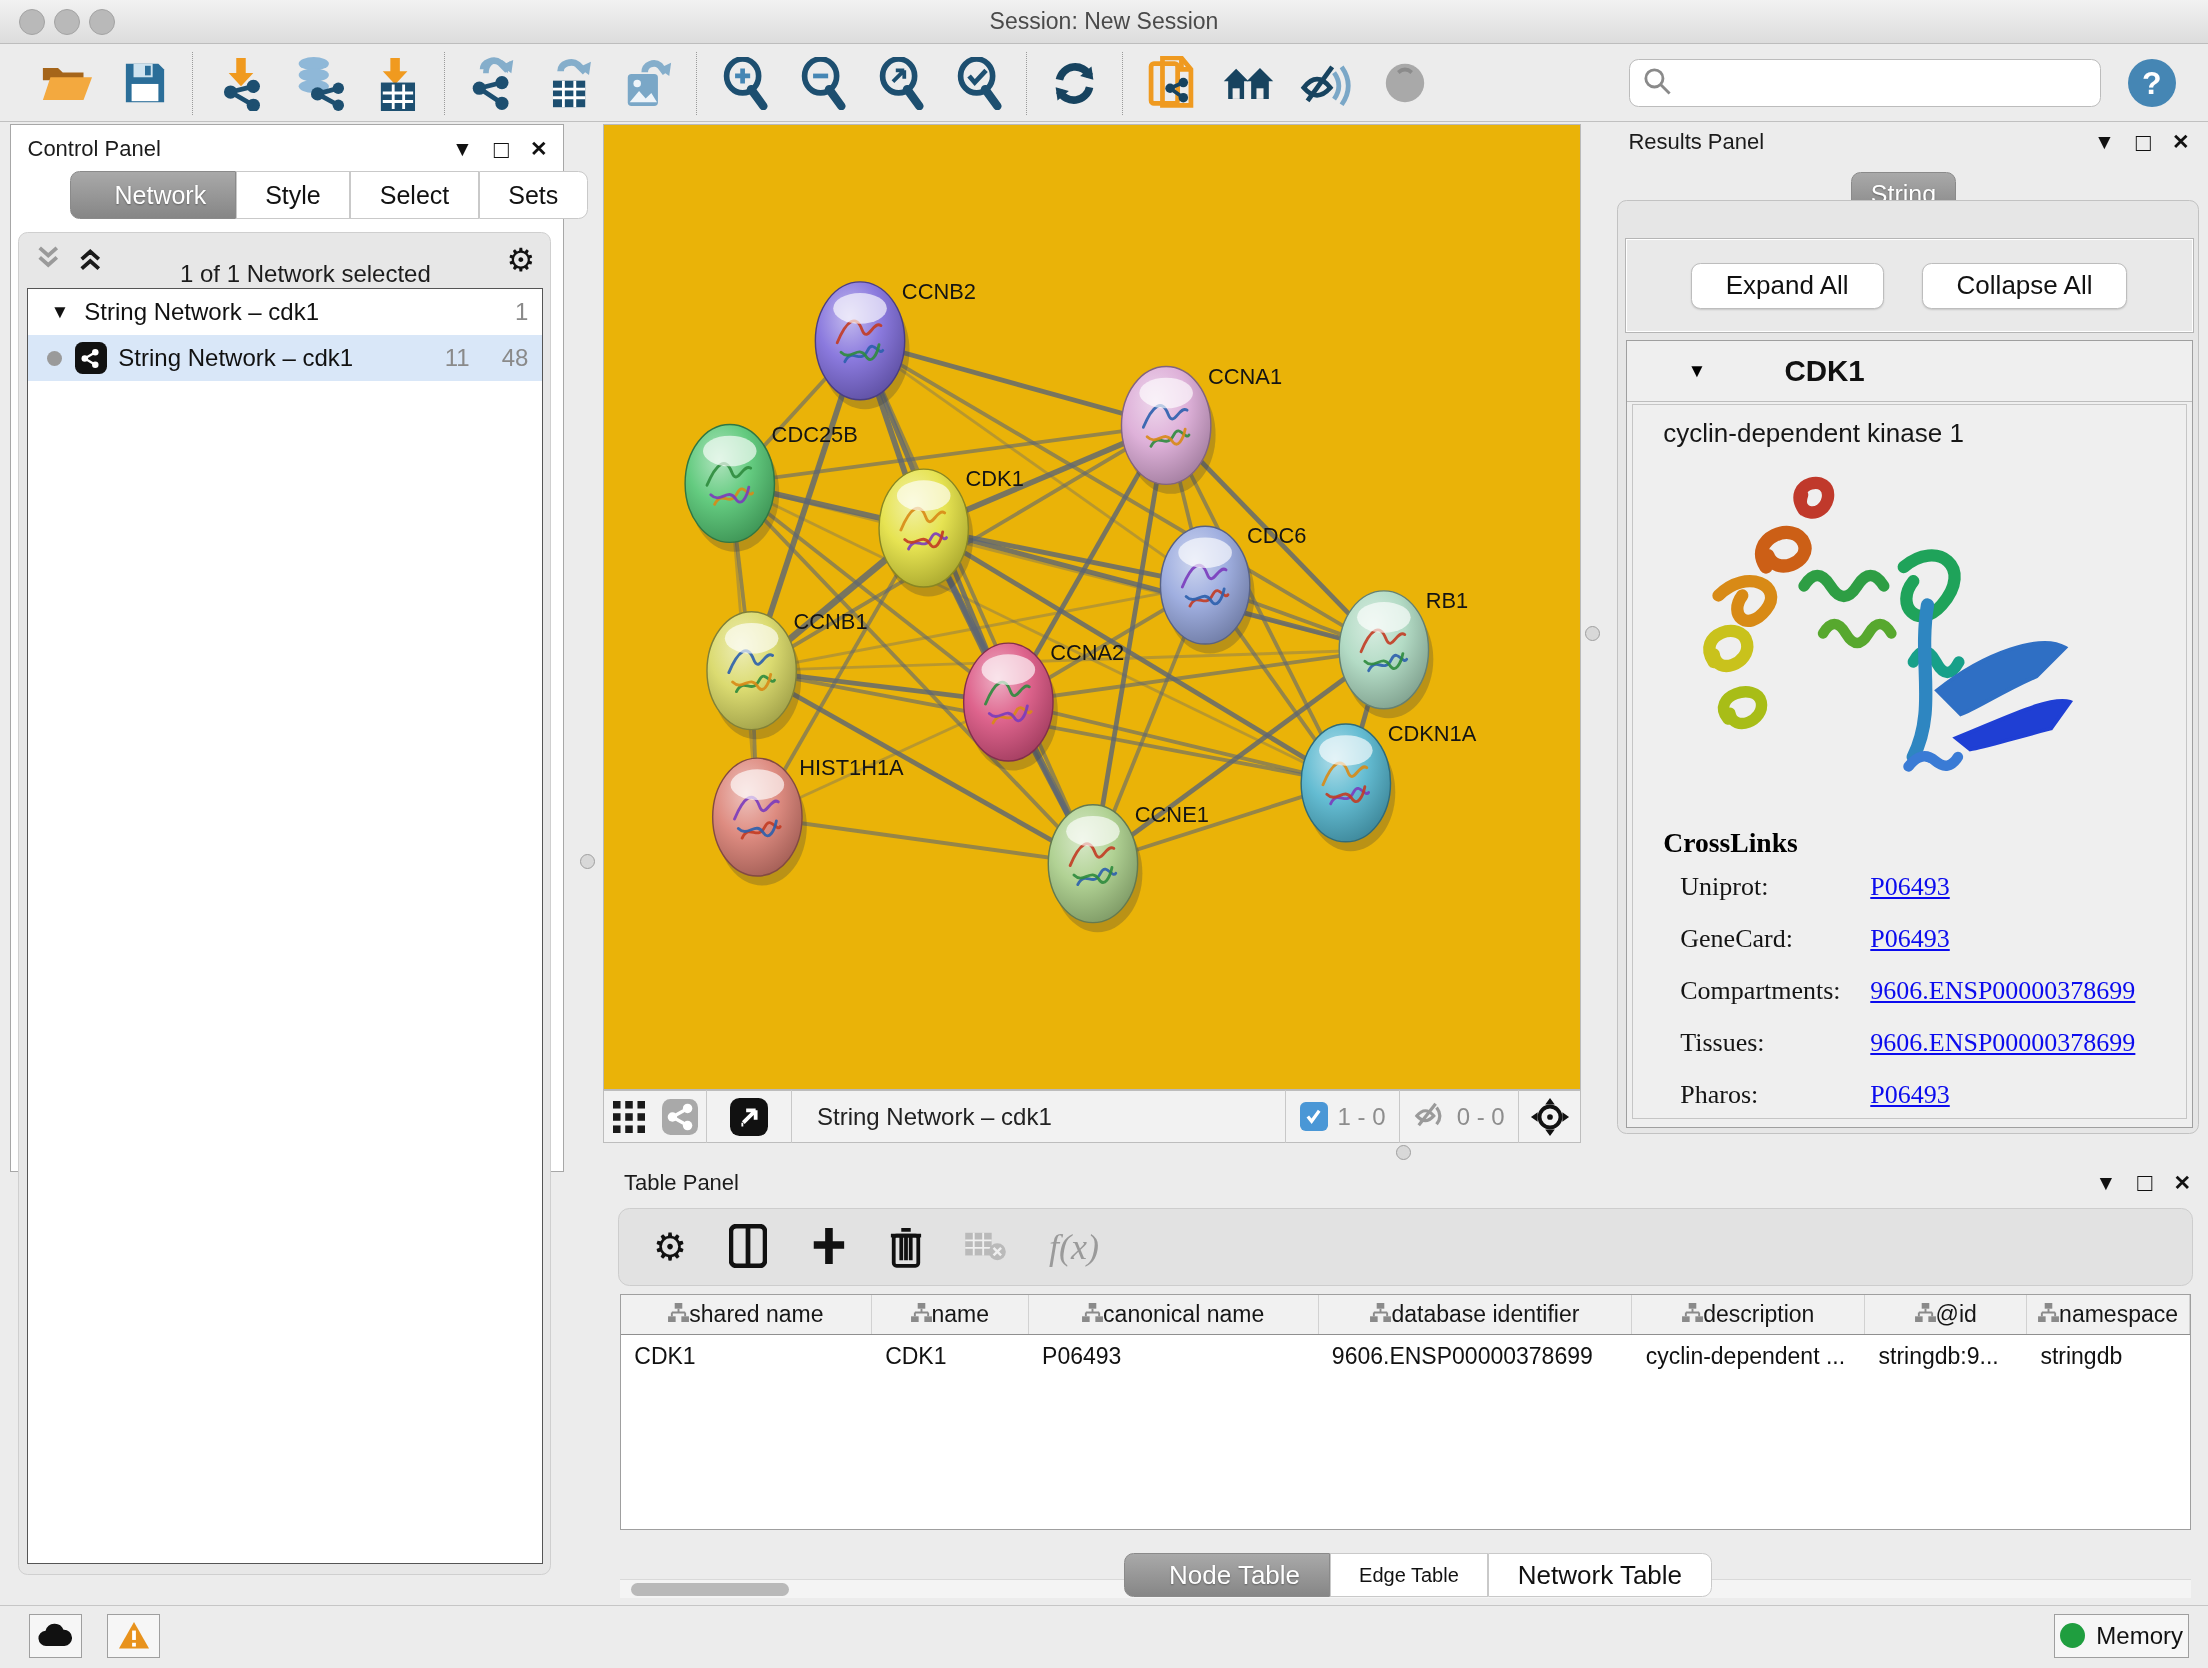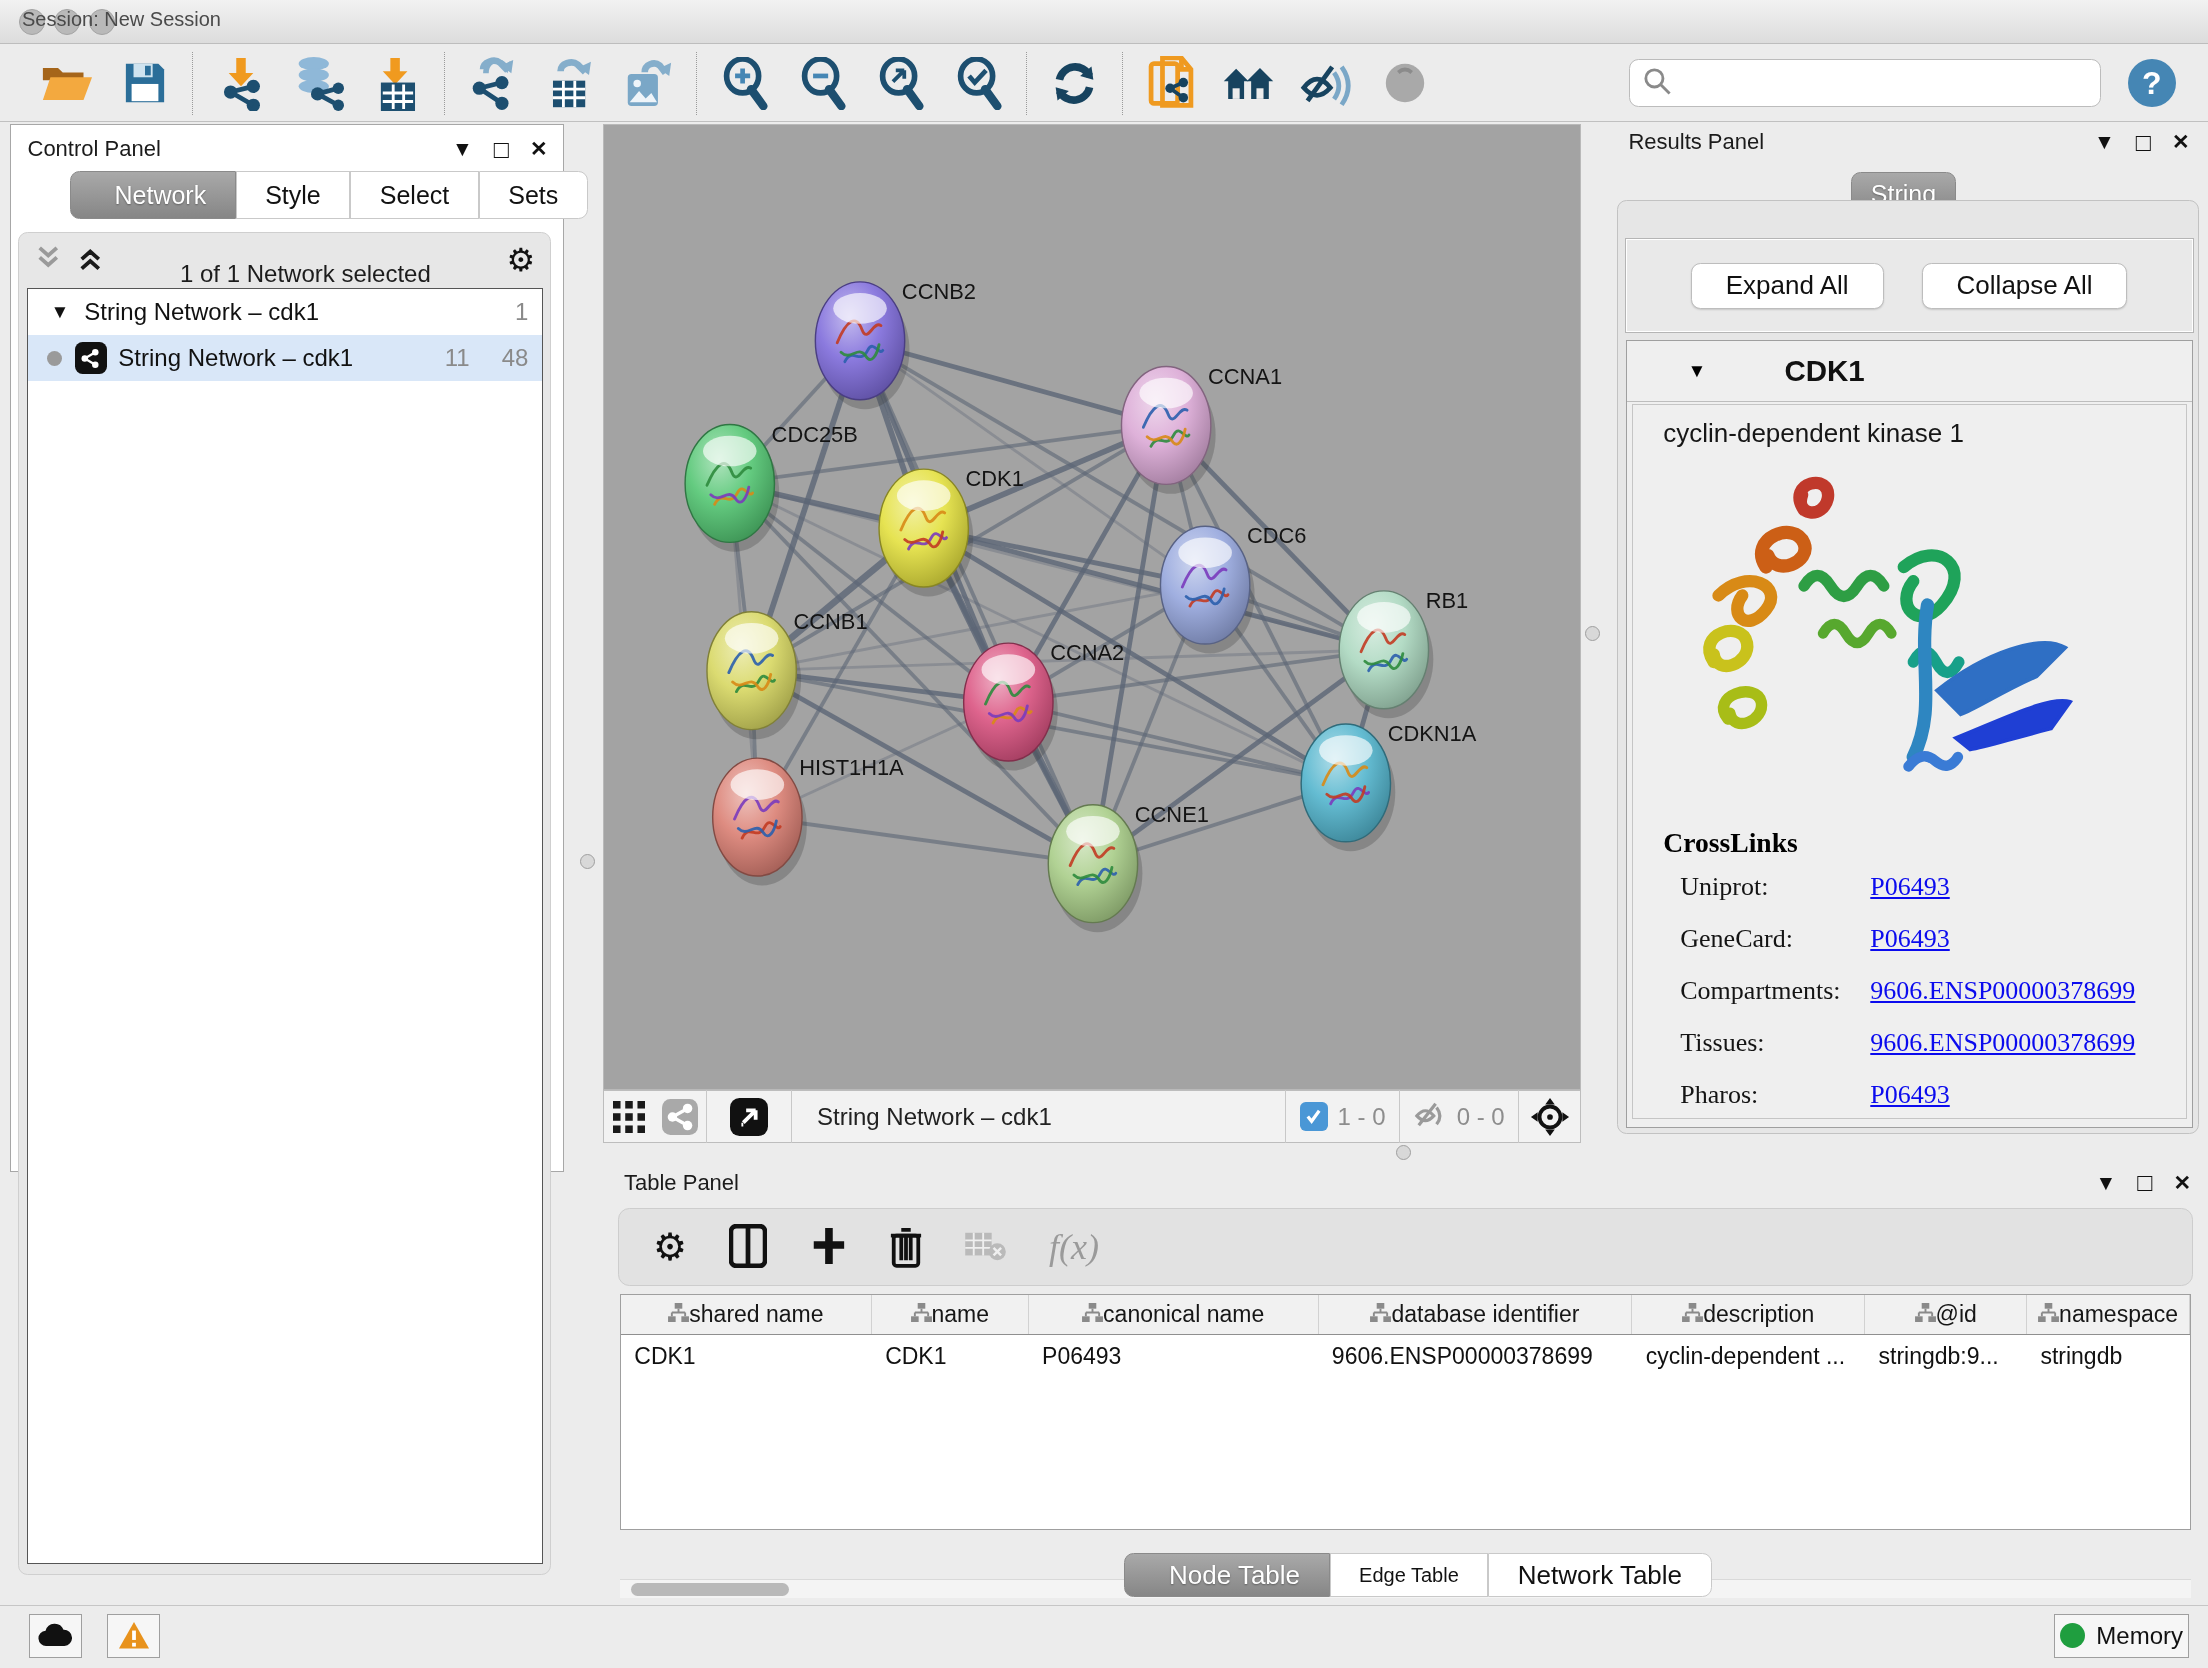--- a/index.html
+++ b/index.html
@@ -5,22 +5,22 @@
   * { margin:0; padding:0; box-sizing:border-box; }
   html,body { width:2208px; height:1668px; }
   body { font-family:"Liberation Sans", sans-serif; background:#ececec; overflow:hidden; }
   .app { position:relative; width:2208px; height:1668px; background:#ececec; }
 
   
   .titlebar { position:absolute; left:0; top:0; width:2208px; height:44px;
     background:linear-gradient(#f2f2f2,#dcdcdc); border-bottom:1px solid #bdbdbd; }
   .traffic { position:absolute; top:8.6px; width:26px; height:26px; border-radius:50%;
     background:#b9b9b9; border:1px solid #a3a3a3; }
-  .win-title { position:absolute; top:7.6px; left:0; width:100%; 
-    font-size:20px; color:#4a4a4a;padding-left:22px; }
+  .win-title { position:absolute; top:7.6px; left:0; width:100%; text-align:center;
+    font-size:23px; color:#4a4a4a; }
 
   
   .toolbar { position:absolute; left:0; top:45px; width:2208px; height:77px;
     background:#ececec; border-bottom:1px solid #c0c0c0; display:flex; align-items:center;
     padding:0 19px; }
   .tb-group { display:flex; align-items:center; gap:25px; padding:0 21px; }
   .tb-sep { width:0; height:63px; border-left:1.9px dotted #9a9a9a; }
   .tb-icon { width:53px; height:53px; display:flex; align-items:center; justify-content:center; }
   .search-wrap { margin-left:auto; display:flex; align-items:center; gap:27px; padding-right:13.3px;}
   .search-box { width:472px; height:48px; background:#fff; border:1.9px solid #bcbcbc;
@@ -61,21 +61,21 @@
   .string-chip { width:32px; height:32px; border-radius:7.6px; background:#111; display:flex;
     align-items:center; justify-content:center; margin-right:11.4px; }
   .tri { font-size:19px; margin:0 15px 0 9.5px; }
 
   
   .gutter-dot { position:absolute; width:15px; height:15px; border-radius:50%;
     background:#d8d8d8; border:1px solid #9f9f9f; }
 
   
   .net-canvas { position:absolute; left:603px; top:124px; width:978px; height:966px;
-    background:#a3a3a3; border:1px solid #b9b9b9; }
+    background:#eab308; border:1px solid #b9b9b9; }
   .net-toolbar { position:absolute; left:603px; top:1090px; width:978px; height:53px;
     background:#f2f2f2; border:1px solid #bdbdbd; display:flex; align-items:center; }
   .nt-sep { width:0; height:53px; border-left:1px solid #c8c8c8; }
   .nt-title { font-size:24px; color:#222; padding:0 25px; flex:1; }
   .nt-counts { display:flex; align-items:center; gap:9.5px; font-size:24px; color:#8d8d8d; padding:0 13.3px; }
   .chk { width:28.5px; height:28.5px; border-radius:5.7px; background:#4a97d6; display:flex;
     align-items:center; justify-content:center; }
 
   
   .results-panel { position:absolute; left:1617px; top:124px; width:582px; height:1018px; }

